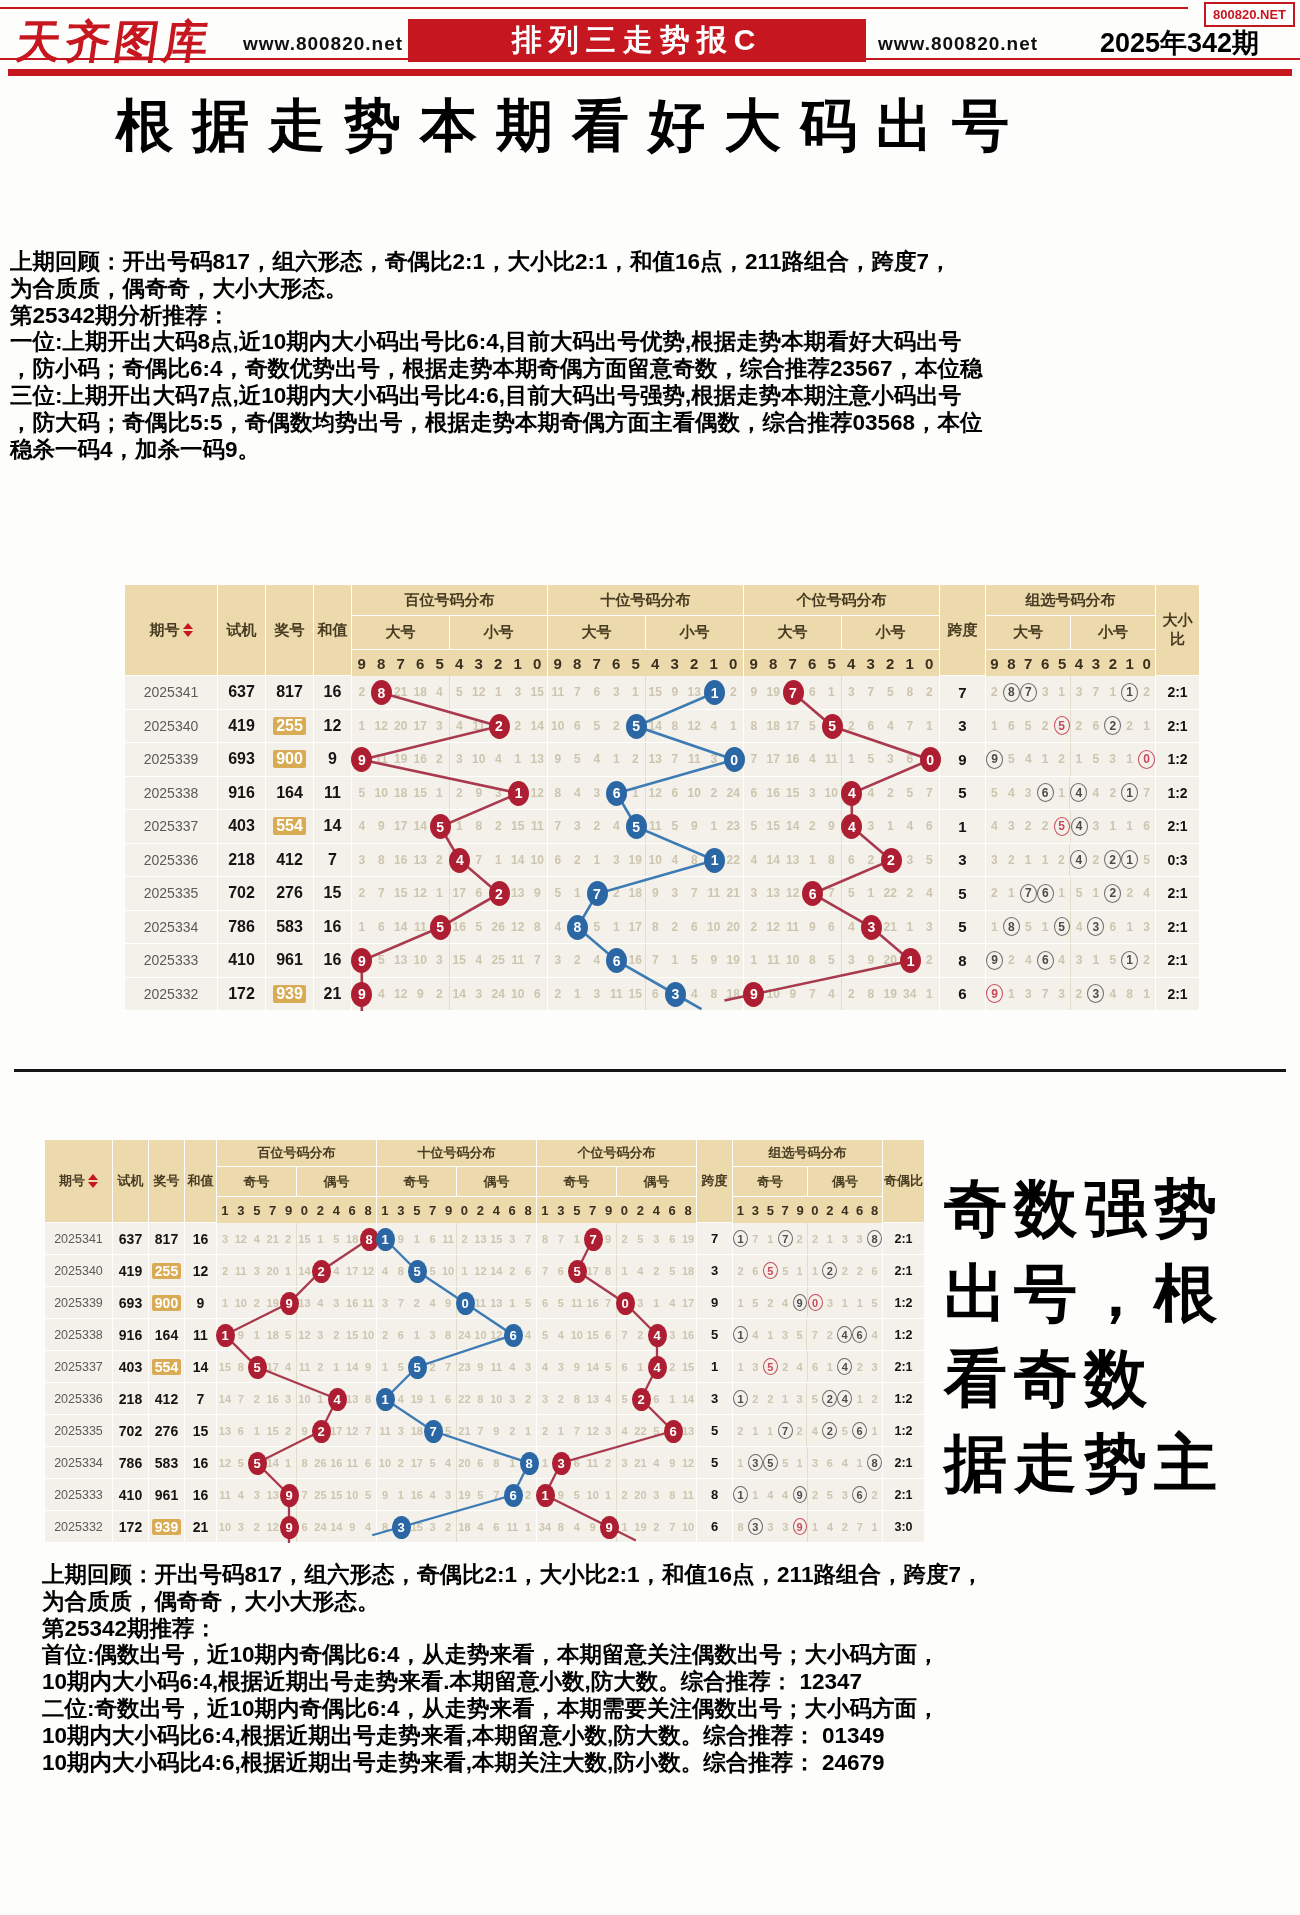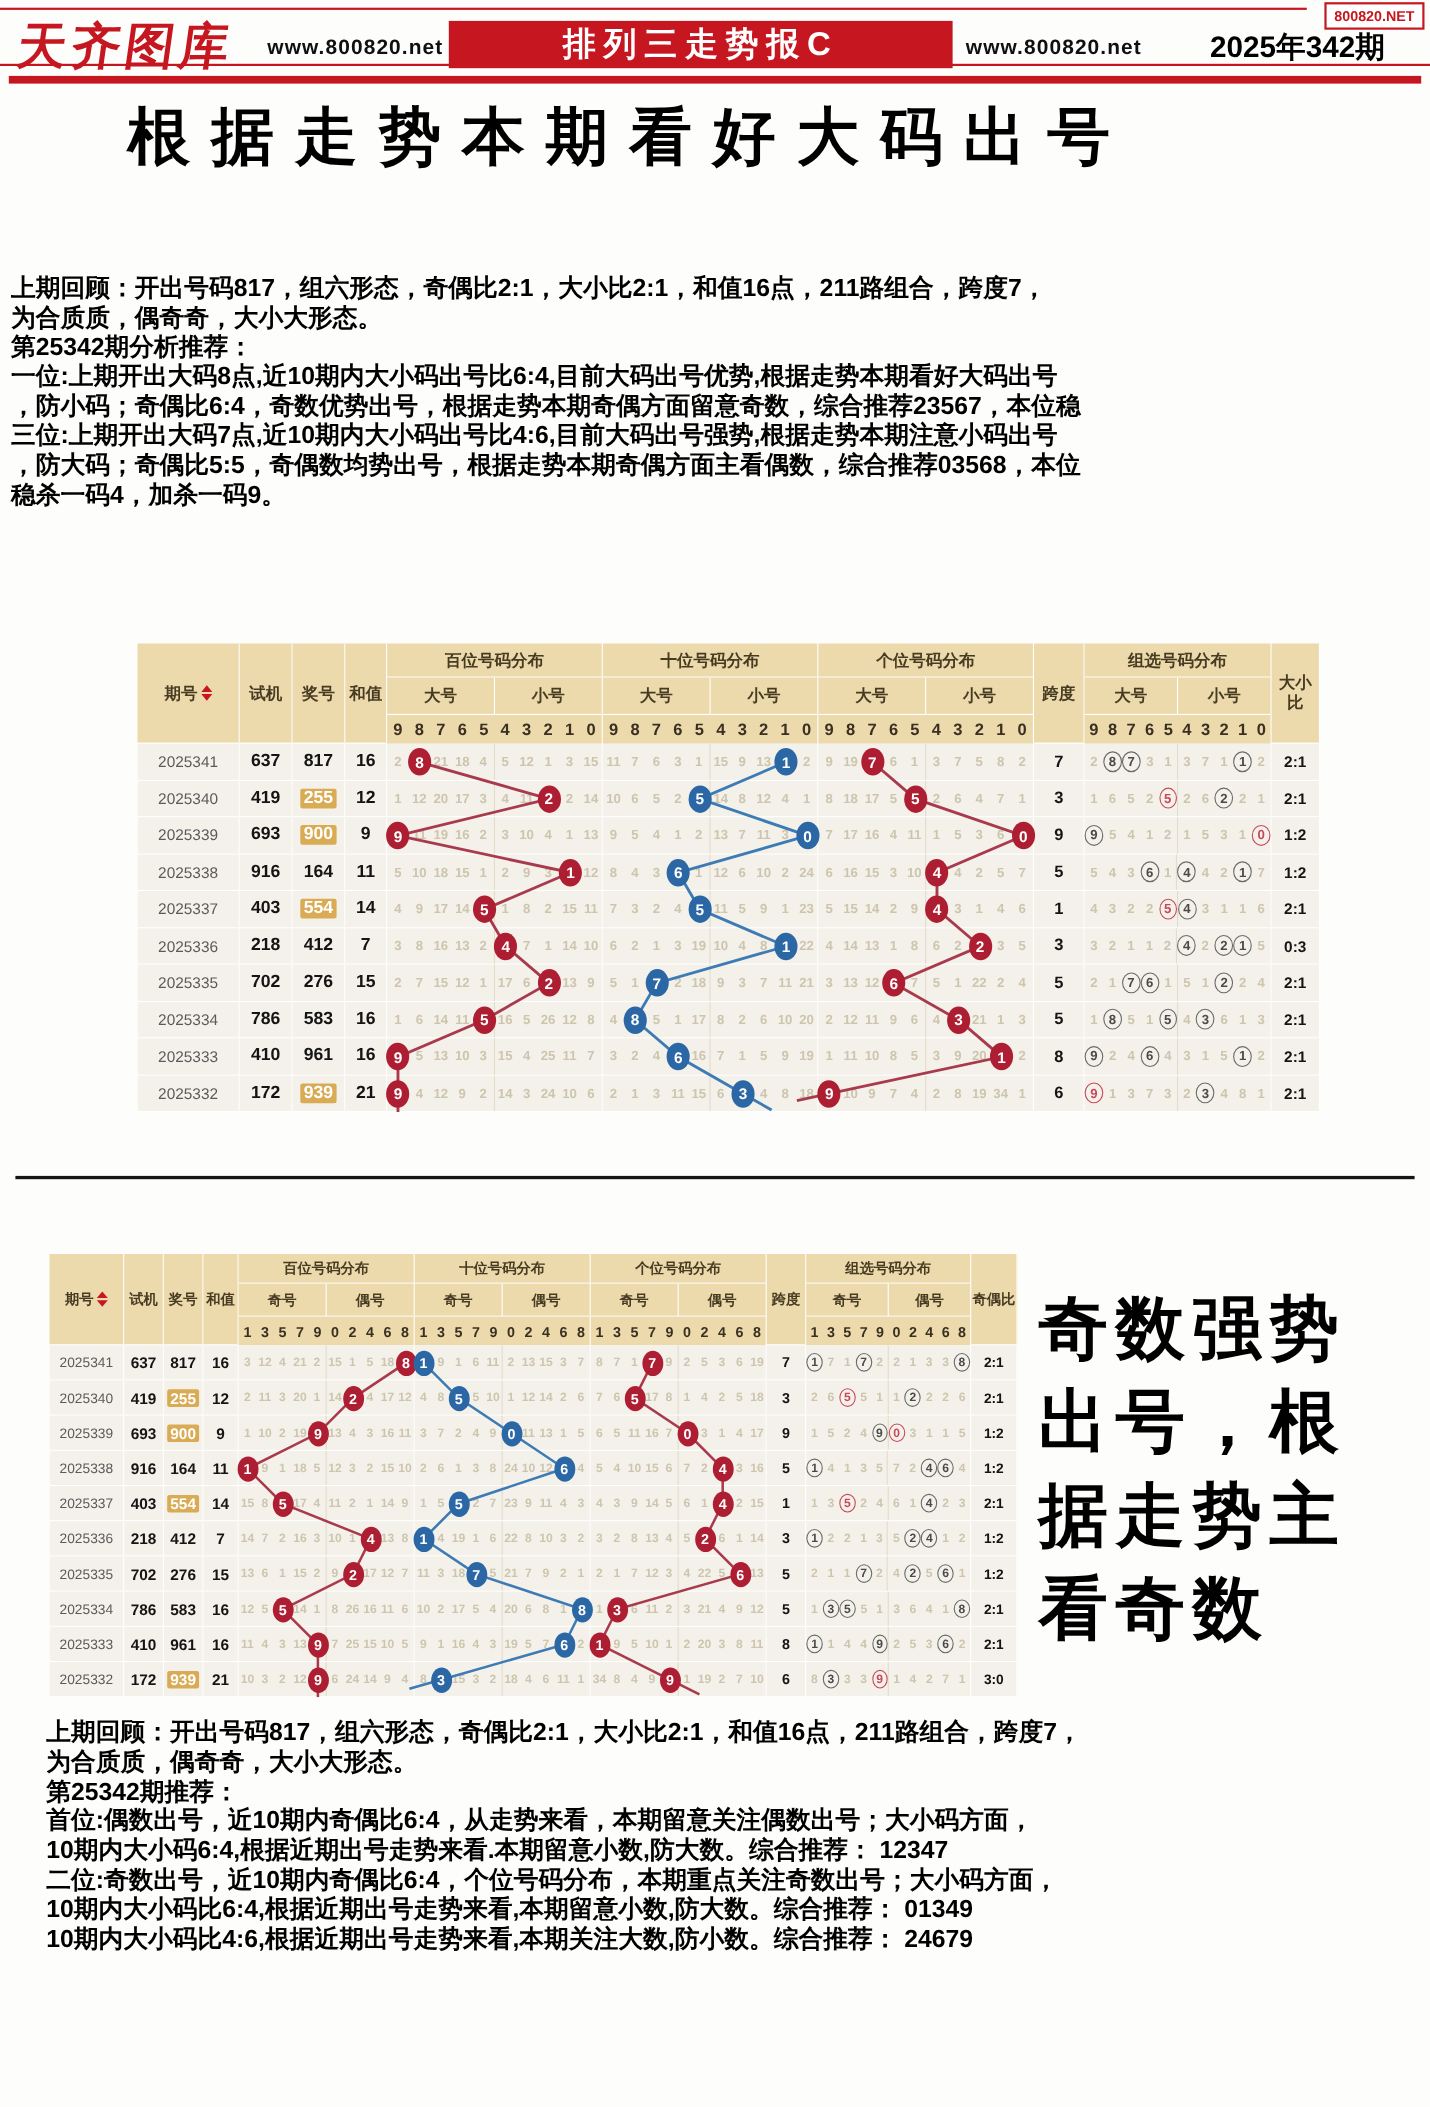--- a/index.html
+++ b/index.html
@@ -3214,27 +3214,27 @@
         <div class="fcirc" style="width: 19px; height: 23px; left: 618.5px; top: 196.5px; font-size: 13px; background: rgb(174, 30, 50);">6</div>
         <div class="fcirc" style="width: 19px; height: 23px; left: 506.5px; top: 228.5px; font-size: 13px; background: rgb(174, 30, 50);">3</div>
         <div class="fcirc" style="width: 19px; height: 23px; left: 490.5px; top: 260.5px; font-size: 13px; background: rgb(174, 30, 50);">1</div>
         <div class="fcirc" style="width: 19px; height: 23px; left: 554.5px; top: 292.5px; font-size: 13px; background: rgb(174, 30, 50);">9</div>
       </div>
     </div>
 
   <div id="sideNote" class="side-note">
       <div>奇数强势</div>
       <div>出号，根</div>
+      <div>看奇数</div>
       <div>据走势主</div>
-      <div>看奇数</div>
     </div>
 
   <div id="bottomText" class="para">
       <div>上期回顾：开出号码817，组六形态，奇偶比2:1，大小比2:1，和值16点，211路组合，跨度7，</div>
       <div>为合质质，偶奇奇，大小大形态。</div>
       <div>第25342期推荐：</div>
       <div>首位:偶数出号，近10期内奇偶比6:4，从走势来看，本期留意关注偶数出号；大小码方面，</div>
       <div>10期内大小码6:4,根据近期出号走势来看.本期留意小数,防大数。综合推荐： 12347</div>
-      <div>二位:奇数出号，近10期内奇偶比6:4，个位号码分布，本期重点关注奇数出号；大小码方面，</div>
+      <div>二位:奇数出号，近10期内奇偶比6:4，从走势来看，本期需要关注偶数出号；大小码方面，</div>
       <div>10期内大小码比6:4,根据近期出号走势来看,本期留意小数,防大数。综合推荐： 01349</div>
       <div>10期内大小码比4:6,根据近期出号走势来看,本期关注大数,防小数。综合推荐： 24679</div>
     </div>
 </div>
 
 </body></html>

